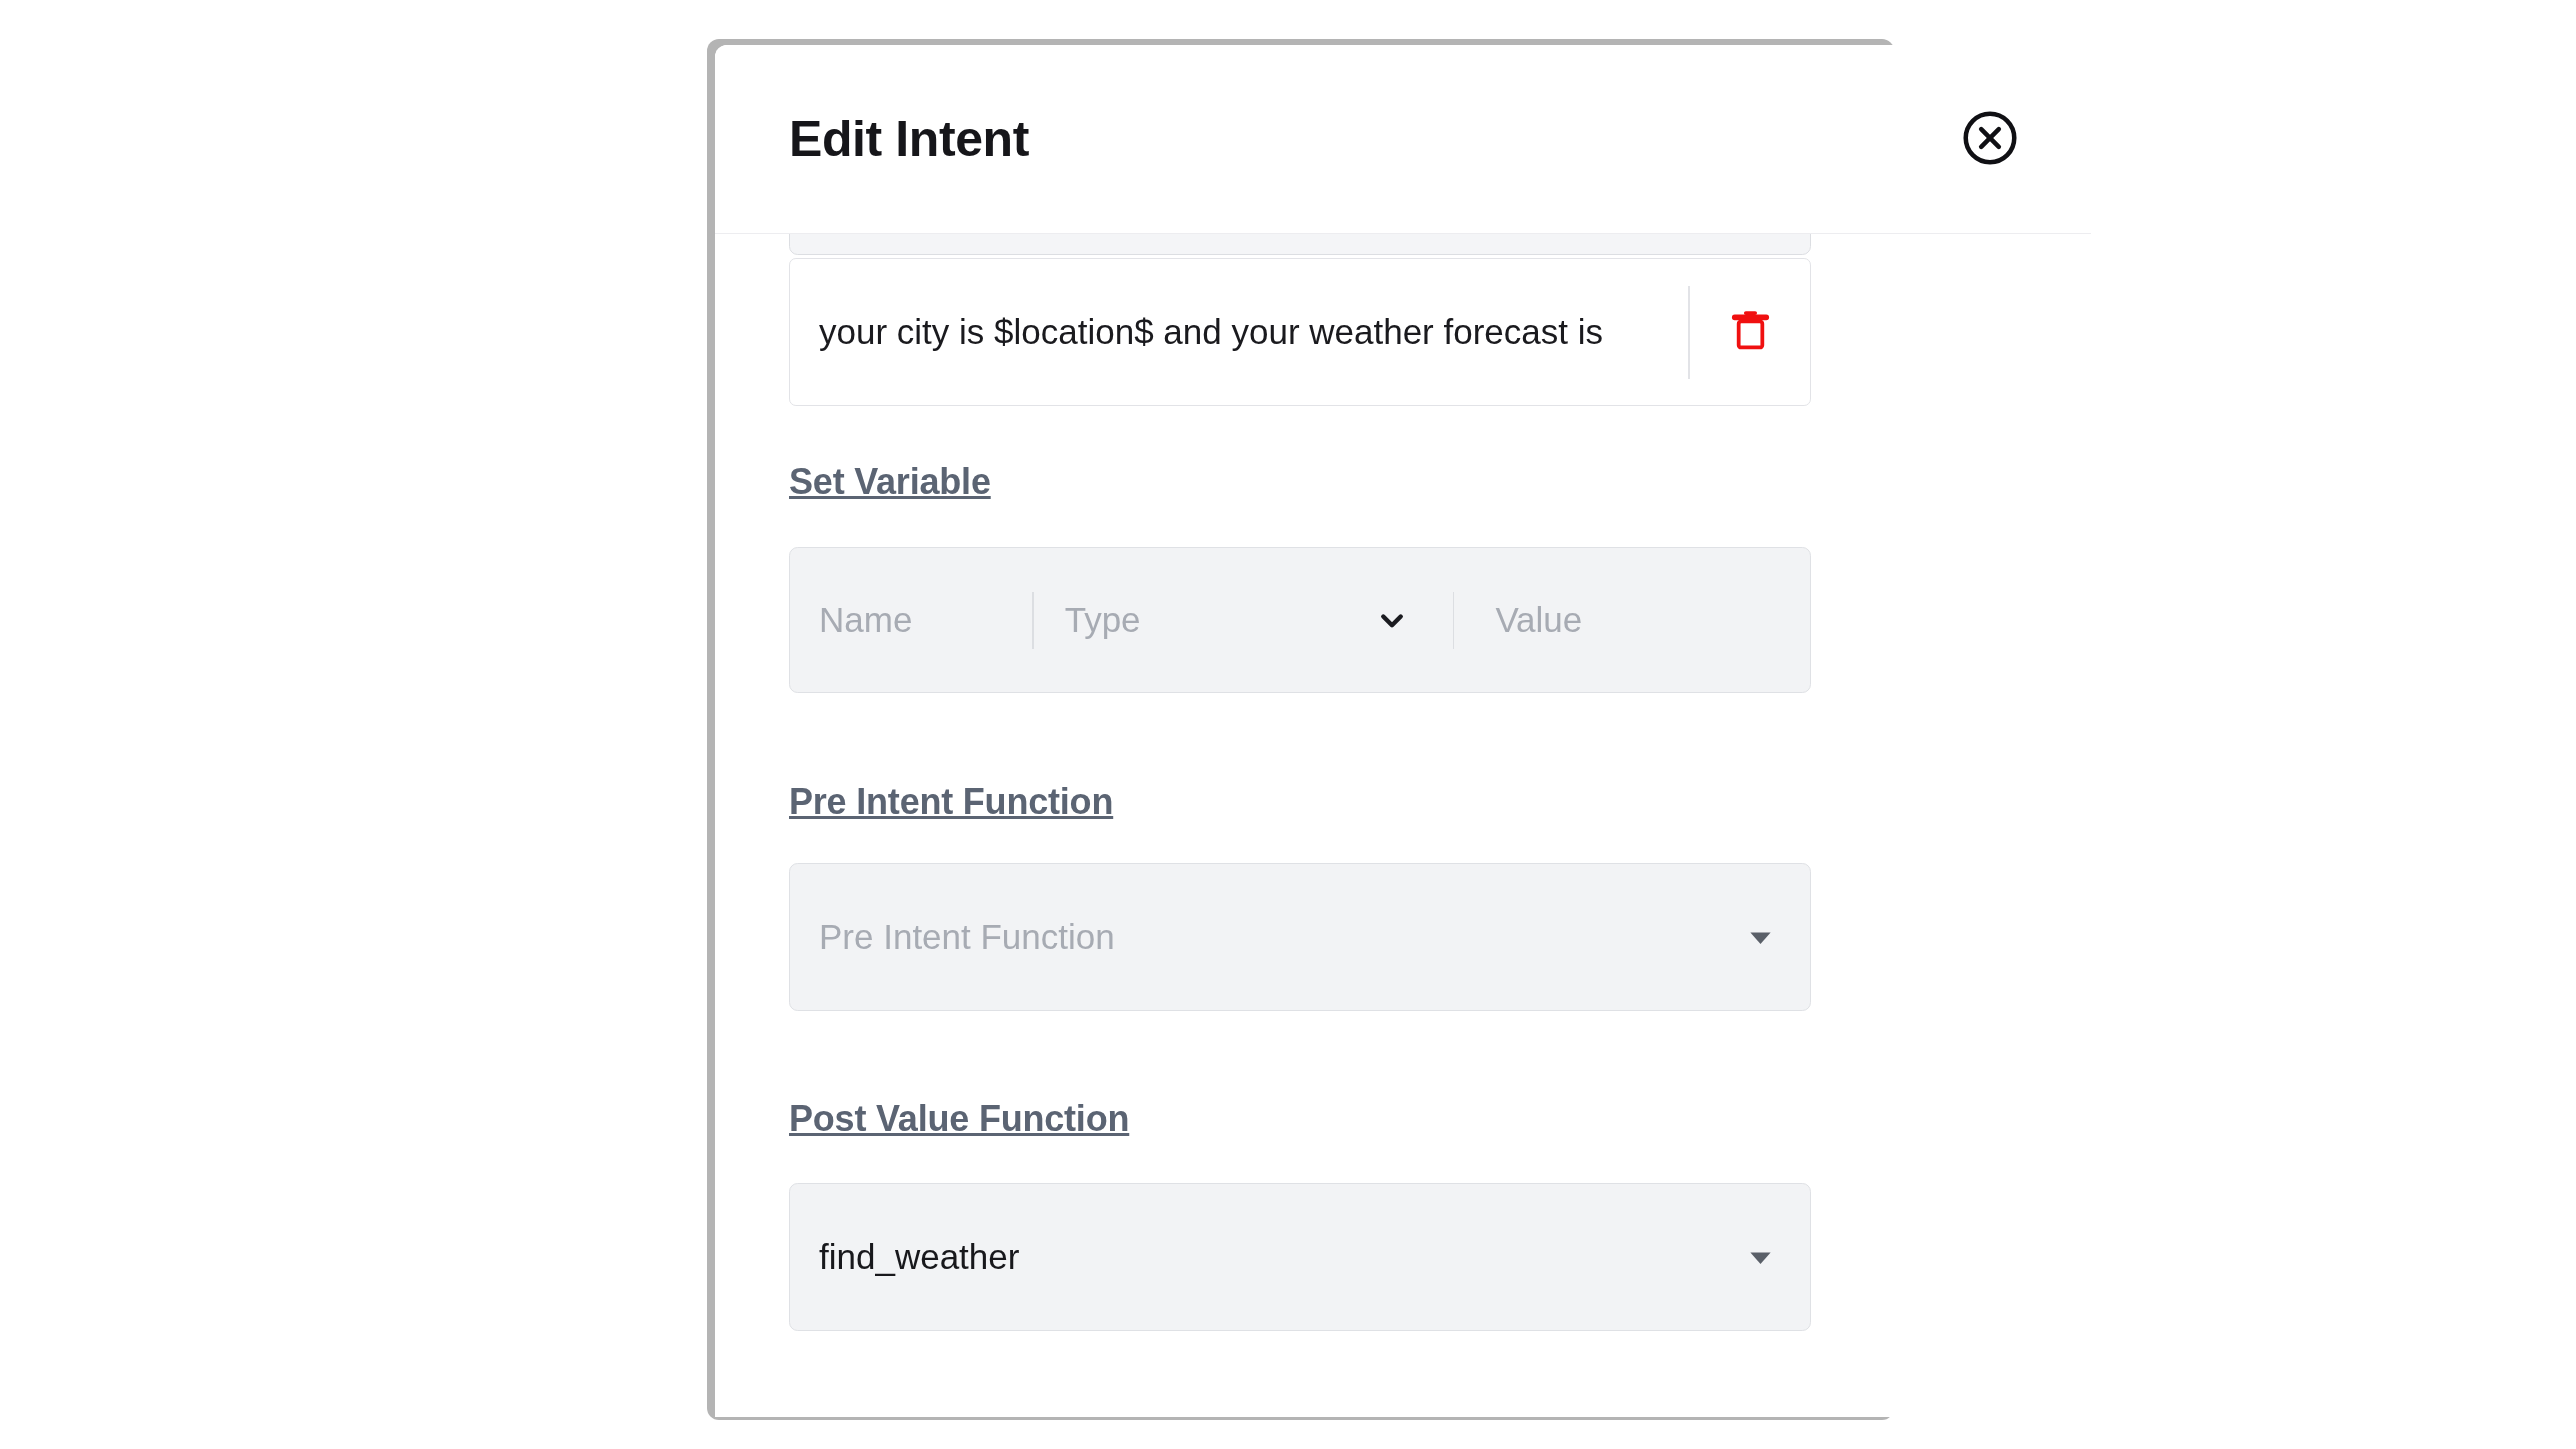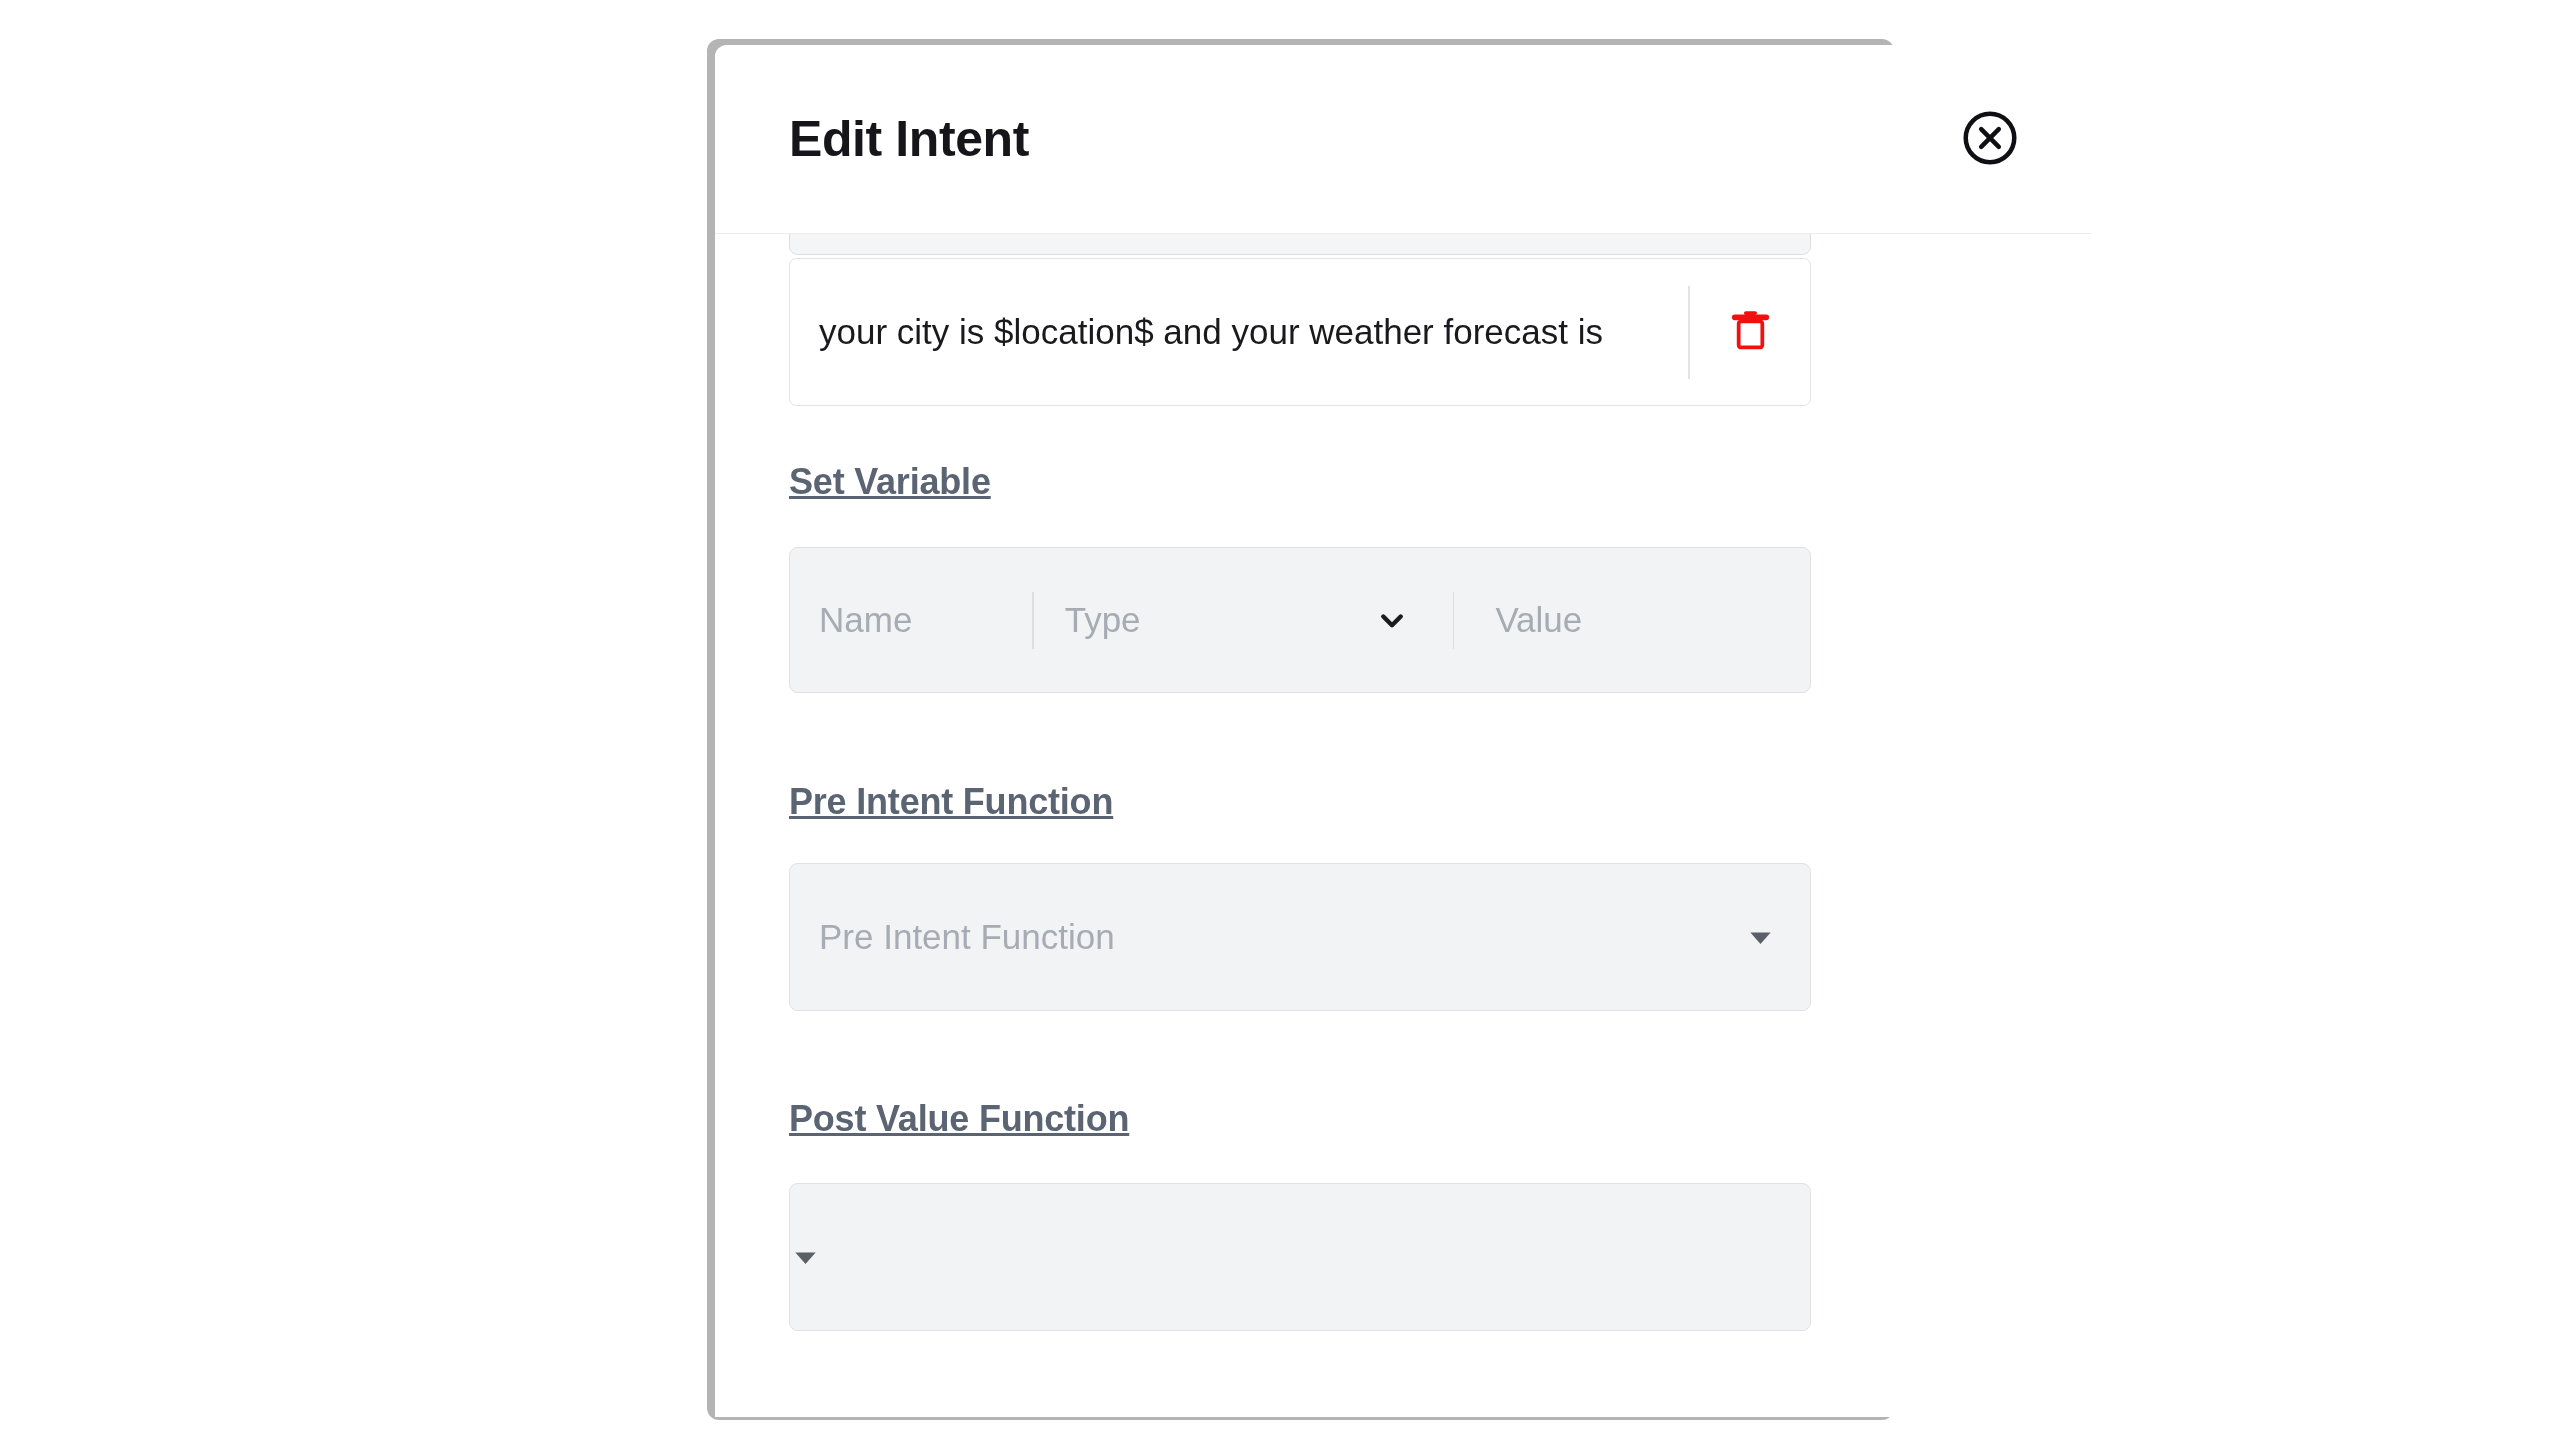--- a/index.html
+++ b/index.html
@@ -322,20 +322,21 @@
       <div class="select-caret">
         <svg width="29" height="29" viewBox="0 0 20 20">
           <polygon points="3,6.5 17,6.5 10,14.5" fill="#5a5f68"></polygon>
         </svg>
       </div>
     </div>
 
     <div class="section-label" style="top:864px;">Post Value Function</div>
 
     <div class="control select-control" style="top:949px;">
+      <div class="select-value filled">find_weather</div>
       <div class="select-caret">
         <svg width="29" height="29" viewBox="0 0 20 20">
           <polygon points="3,6.5 17,6.5 10,14.5" fill="#5a5f68"></polygon>
         </svg>
       </div>
     </div>
 
   </div>
 </div>
 

